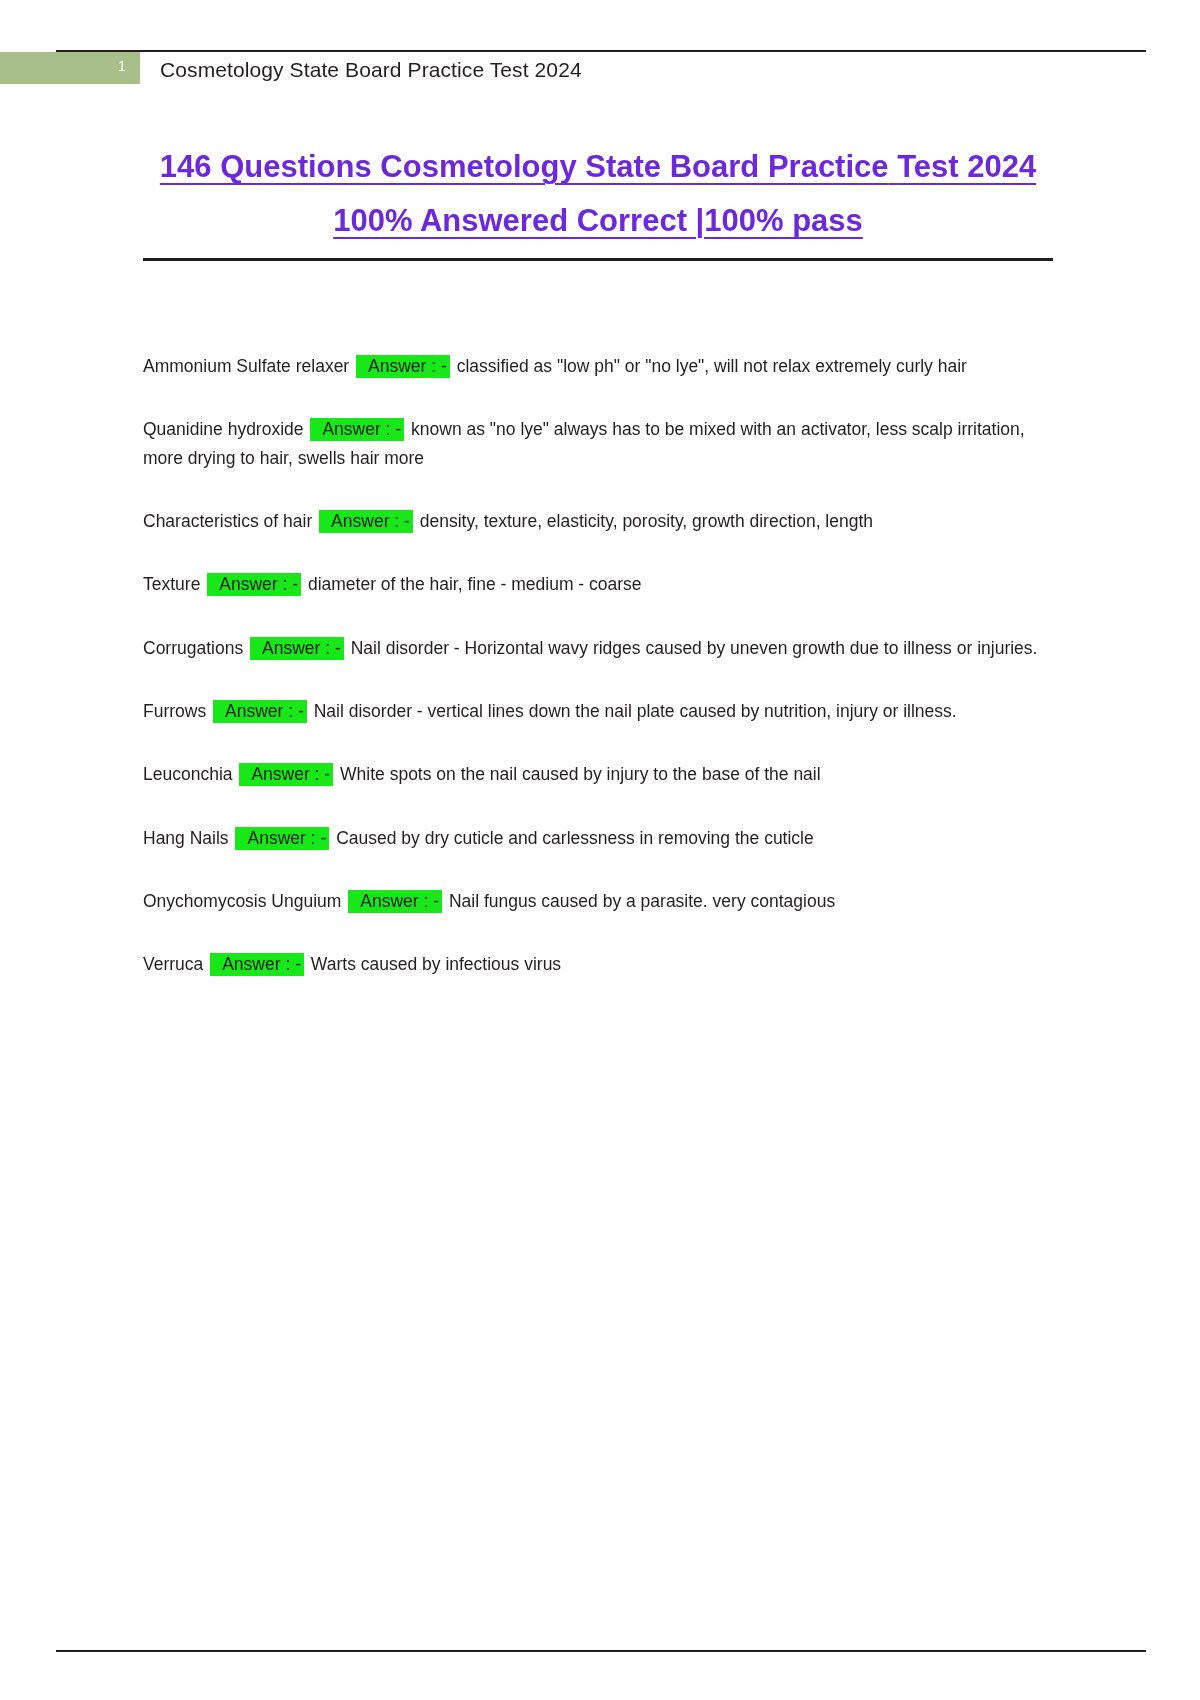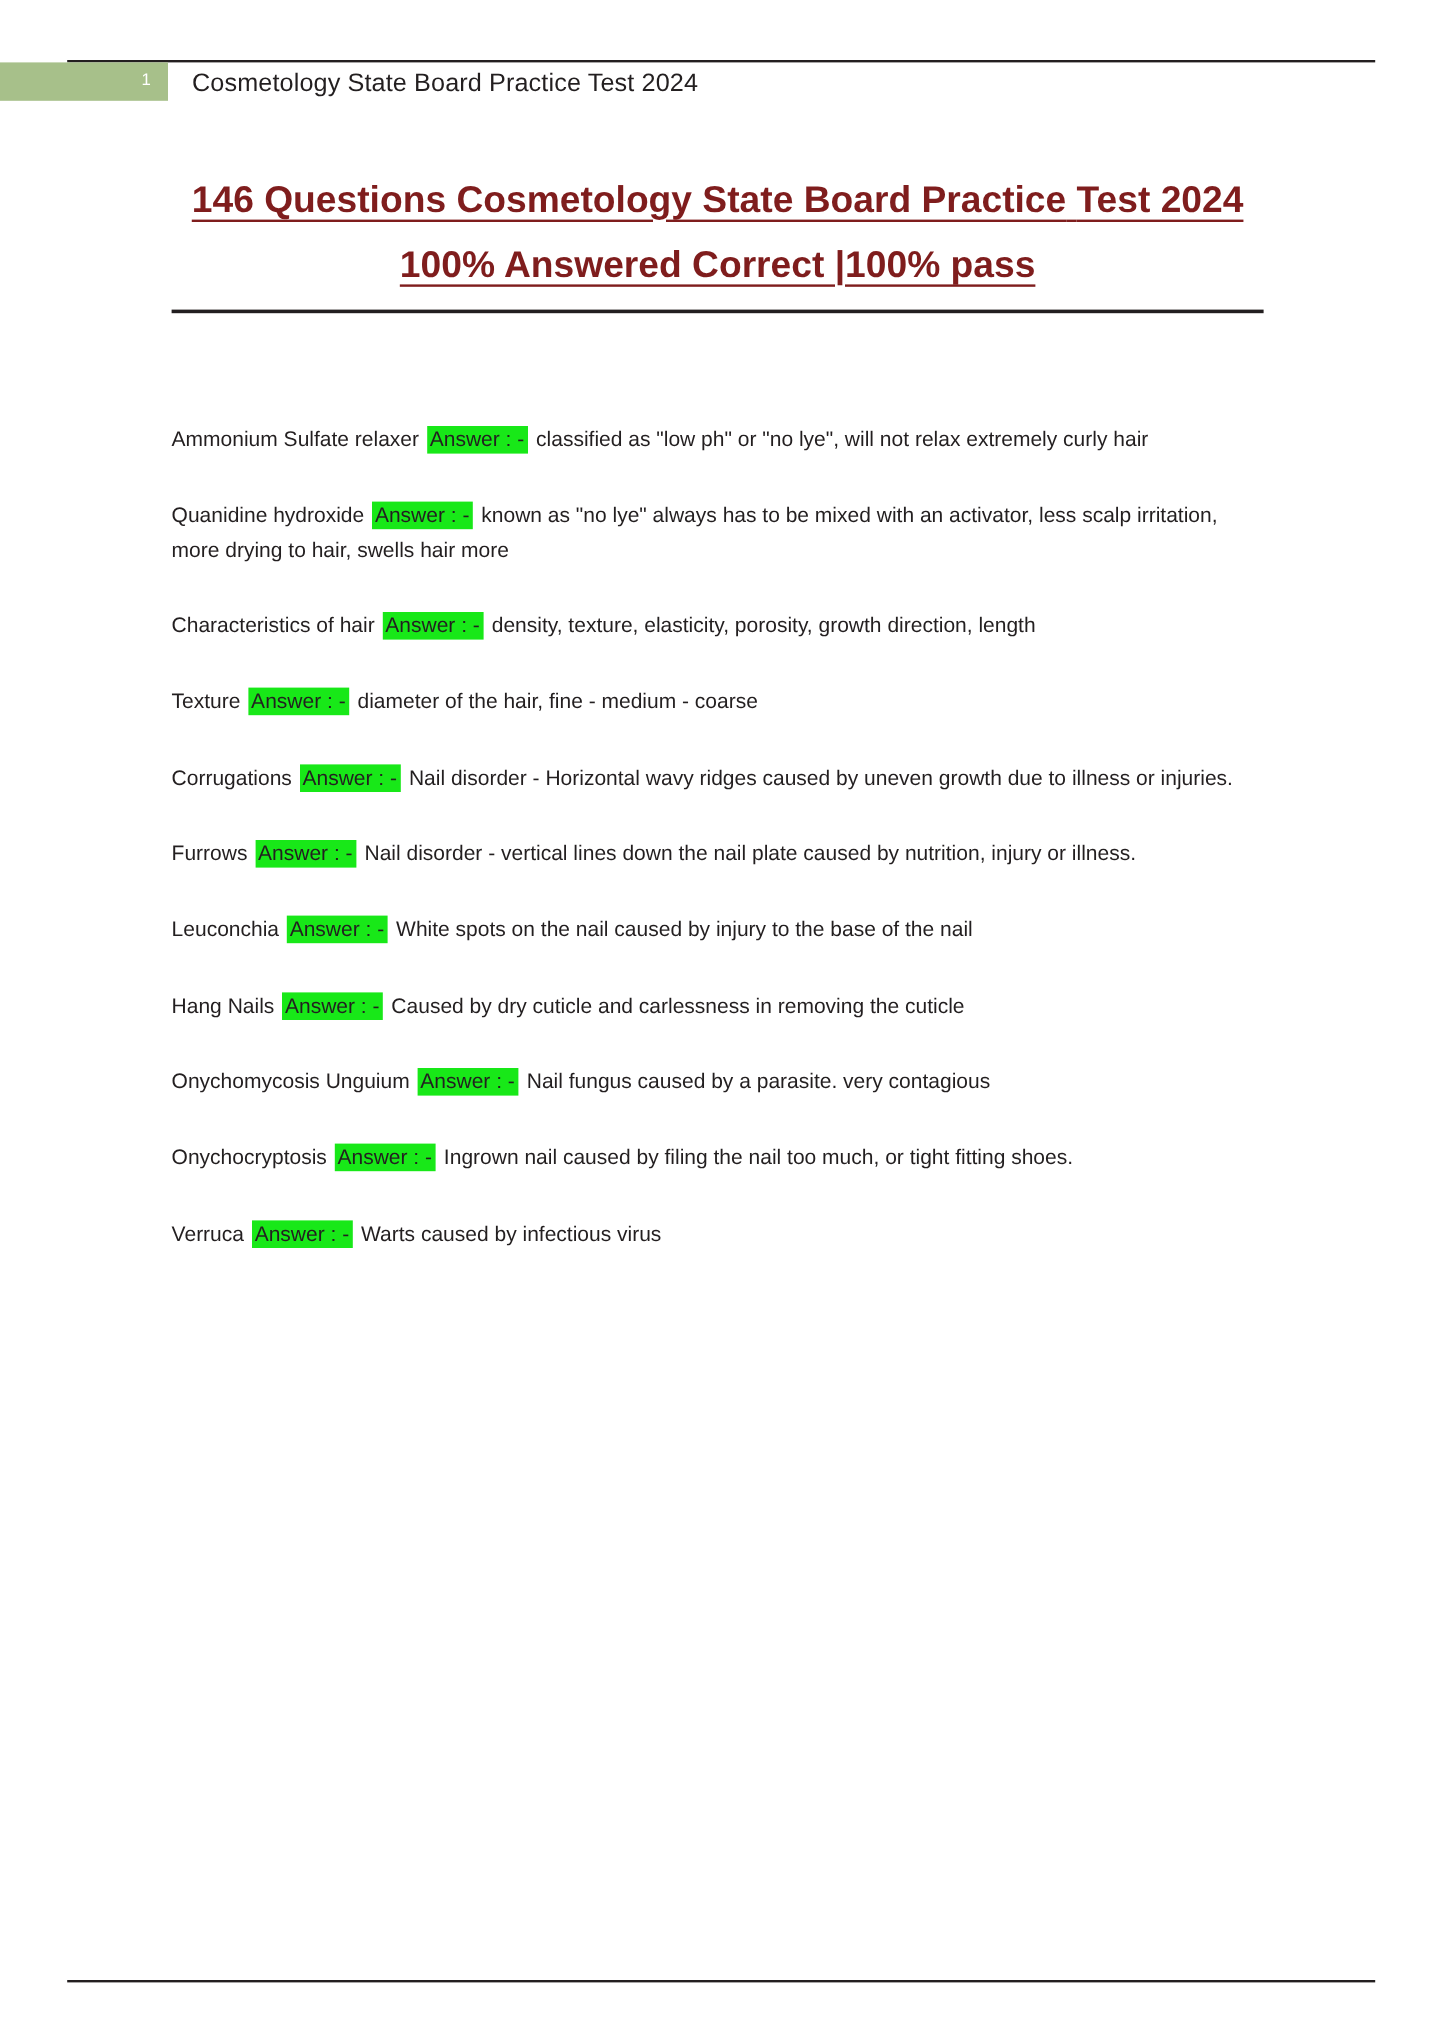--- a/index.html
+++ b/index.html
@@ -61,21 +61,21 @@
   .title-wrap {
     position: absolute;
     left: 143px;
     top: 140px;
     width: 910px;
     text-align: center;
   }
   .doc-title {
     font-size: 31px;
     font-weight: bold;
-    color: #7f1d1d;
+    color: #6d28d9;
     line-height: 1.75;
     text-decoration: underline;
     text-underline-offset: 6px;
     text-decoration-thickness: 2px;
   }
   .title-rule {
     position: absolute;
     left: 143px;
     top: 258px;
     width: 910px;
@@ -97,21 +97,21 @@
     color: #231f20;
     text-align: left;
   }
   .qa-term {
     color: #231f20;
     margin-top: 19px;
   }
   .answer-tag {
     background: #18e818;
     color: #231f20;
-    padding: 1px 3px 2px 2px;
+    padding: 1px 3px 2px 12px;
     margin: 0 2px;
     white-space: nowrap;
   }
   .qa-answer {
     color: #231f20;
   }
 
   .footer-rule {
     position: absolute;
     left: 56px;
@@ -192,25 +192,20 @@
       <span class="answer-tag">Answer : -</span>
       <span class="qa-answer">Caused by dry cuticle and carlessness in removing the cuticle</span>
     </div>
 
     <div class="qa-item">
       <span class="qa-term">Onychomycosis Unguium</span>
       <span class="answer-tag">Answer : -</span>
       <span class="qa-answer">Nail fungus caused by a parasite. very contagious</span>
     </div>
 
-    <div class="qa-item">
-      <span class="qa-term">Onychocryptosis</span>
-      <span class="answer-tag">Answer : -</span>
-      <span class="qa-answer">Ingrown nail caused by filing the nail too much, or tight fitting shoes.</span>
-    </div>
 
     <div class="qa-item">
       <span class="qa-term">Verruca</span>
       <span class="answer-tag">Answer : -</span>
       <span class="qa-answer">Warts caused by infectious virus</span>
     </div>
 
   </div>
 
   <div class="footer-rule"></div>

